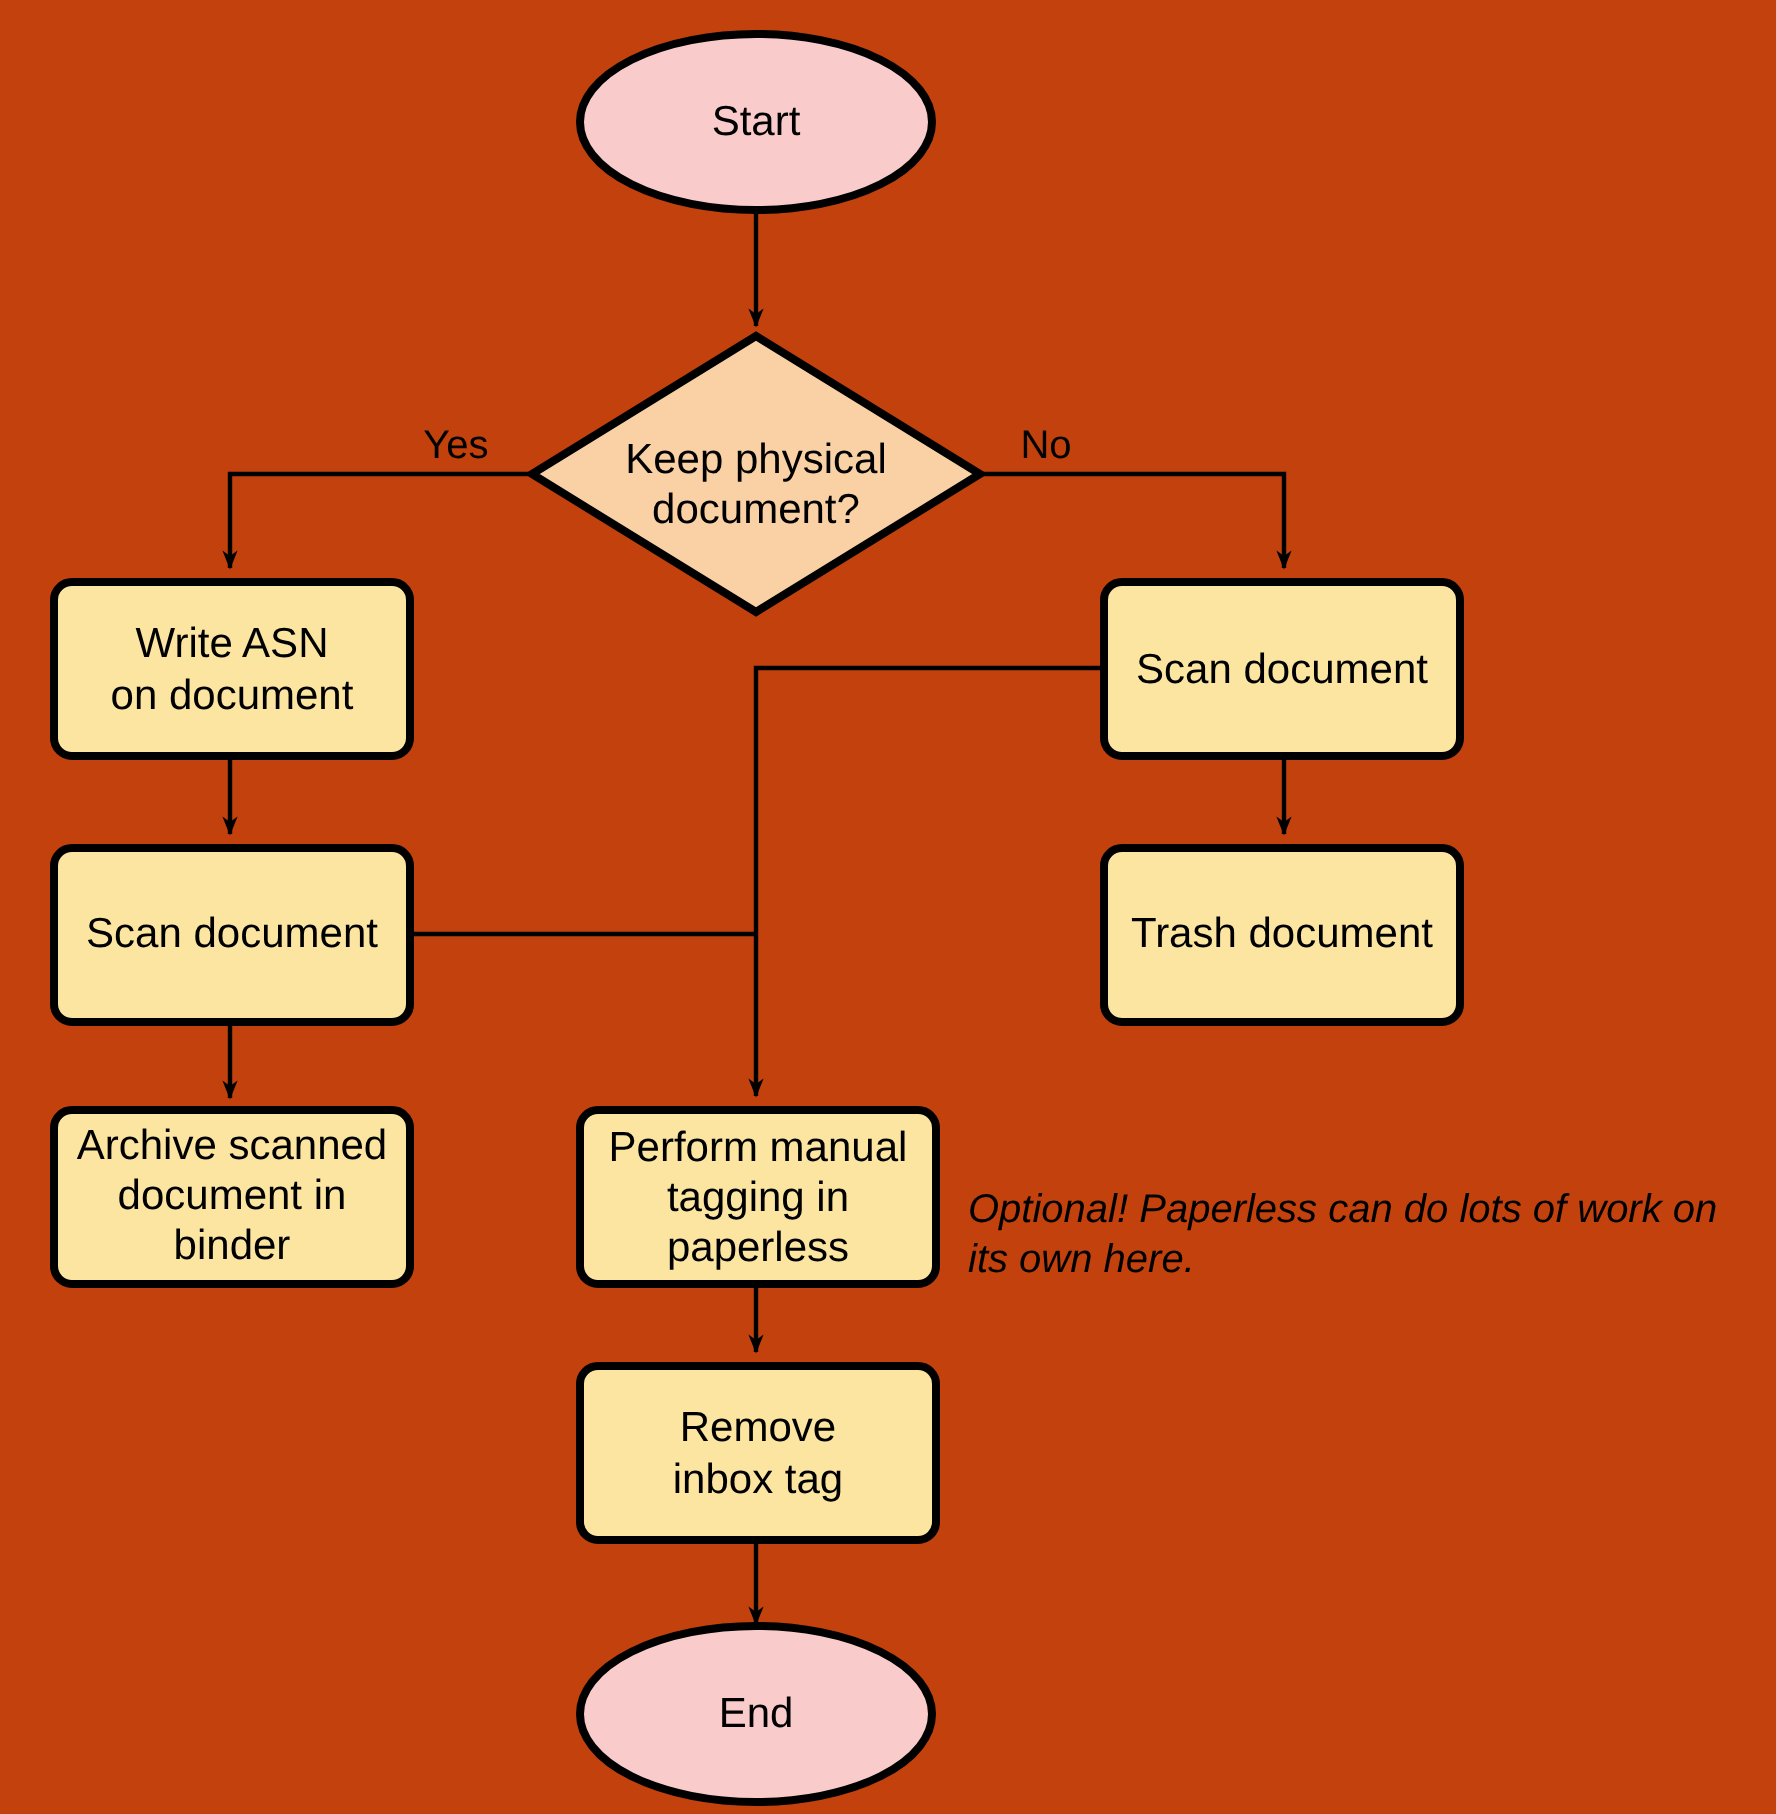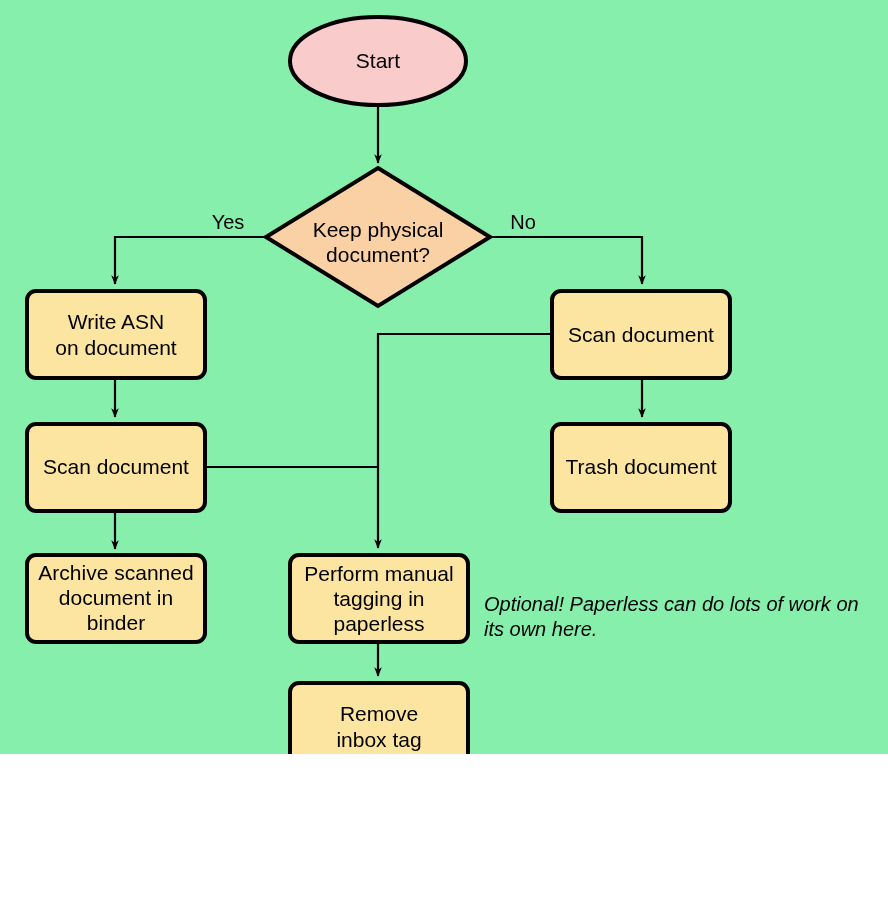--- a/index.html
+++ b/index.html
@@ -6,22 +6,22 @@
     margin: 0;
     padding: 0;
     background: #ffffff;
   }
   body {
     font-family: "Liberation Sans", sans-serif;
   }
   #canvas {
     position: relative;
     width: 888px;
-    height: 754px;
-    background: #86efac;
+    height: 907px;
+    background: #c2410c;
     overflow: hidden;
     text-decoration: underline;
   }
   #flow-svg {
     position: absolute;
     left: 0;
     top: 0;
     width: 888px;
     height: 907px;
   }

